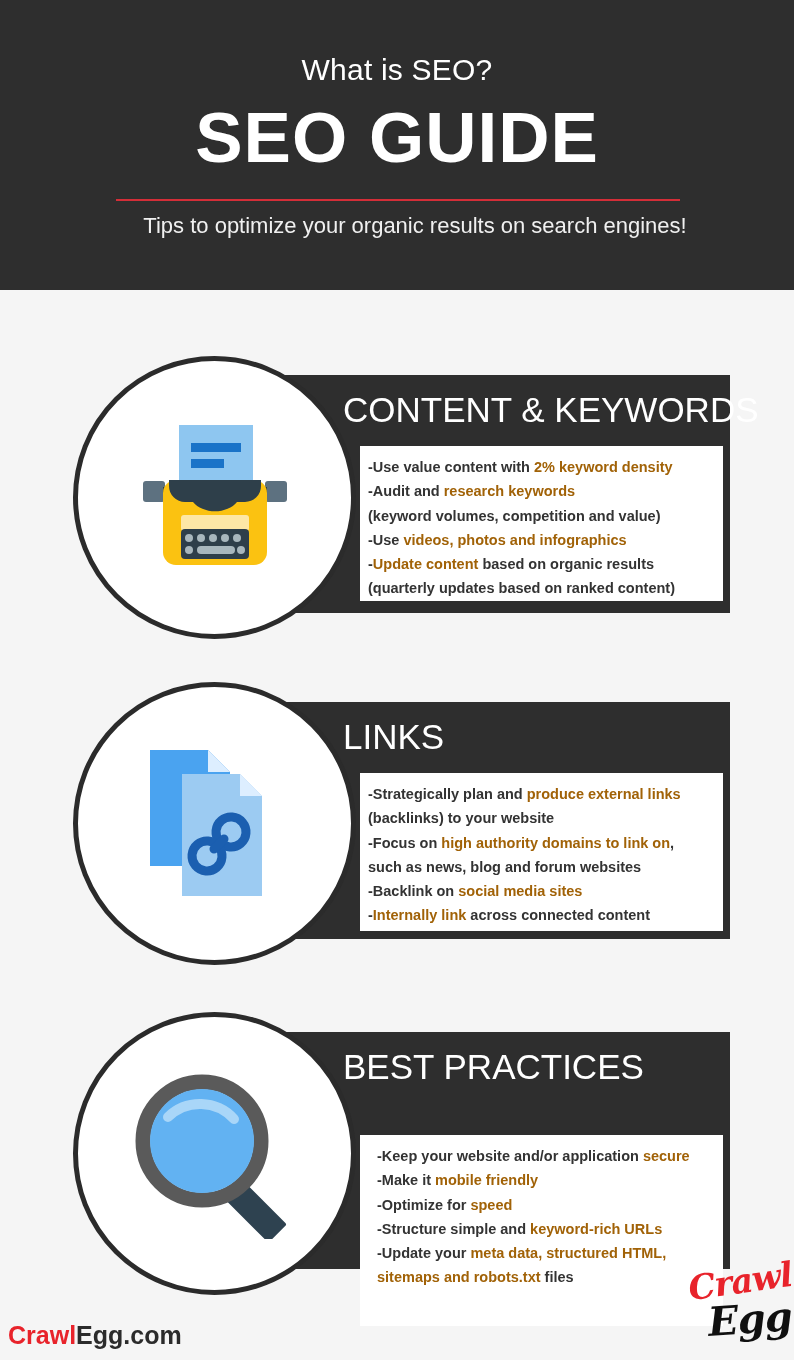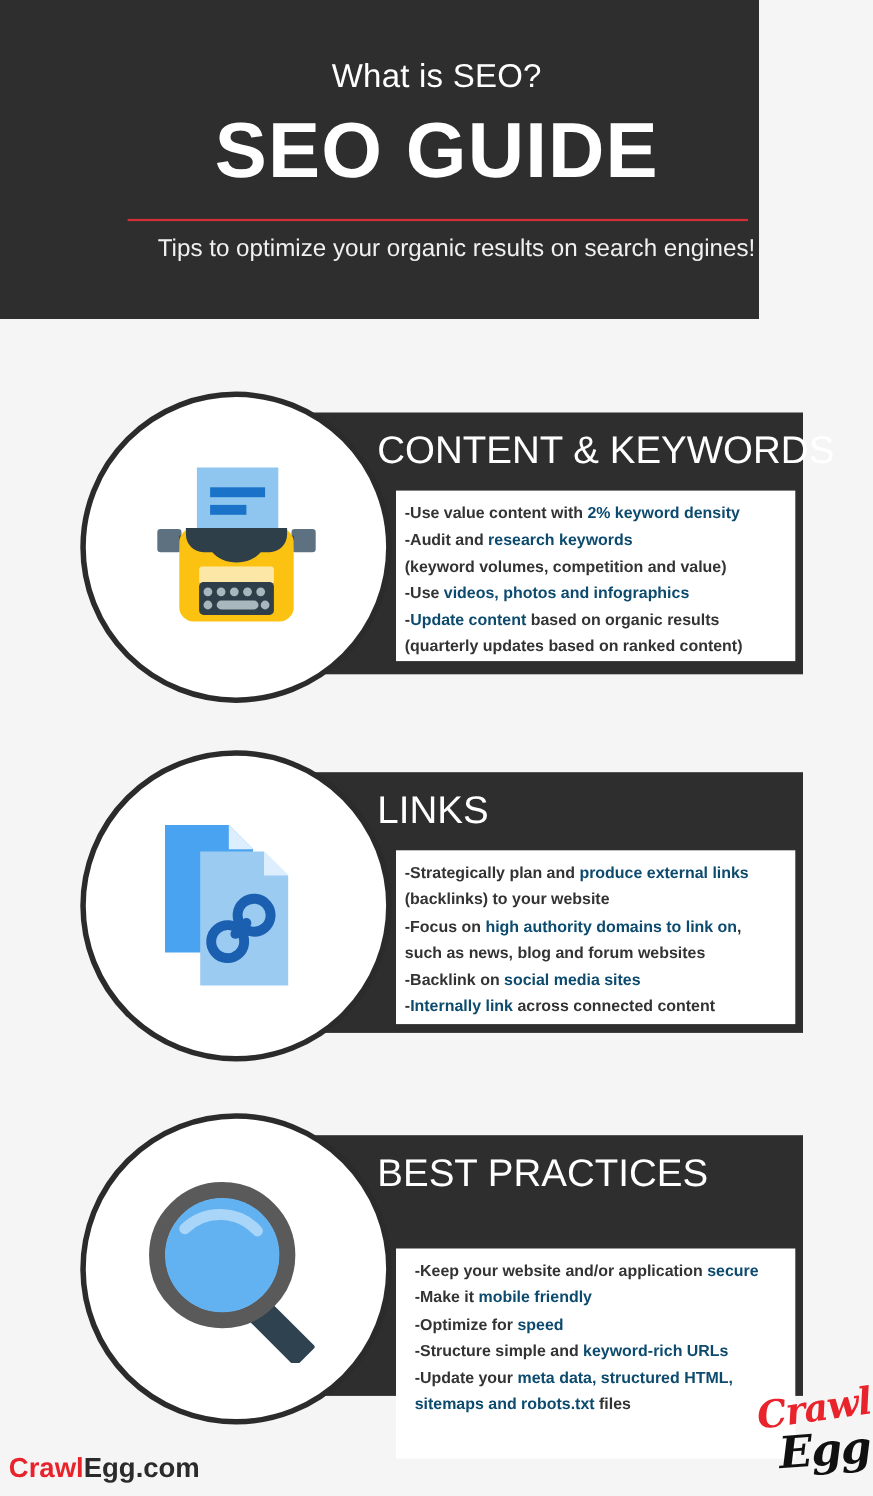--- a/index.html
+++ b/index.html
@@ -12,21 +12,21 @@
     background: #f5f5f5;
     font-family: "Liberation Sans", sans-serif;
     overflow: hidden;
     position: relative;
   }
 
   
   .header {
     position: absolute;
     left: 0; top: 0;
-    width: 690px;
+    width: 794px;
     height: 290px;
     background: #2e2e2e;
     box-sizing: border-box;
   }
   .header-eyebrow {
     position: absolute;
     left: 0; top: 50px;
     width: 794px;
     text-align: center;
     color: #ffffff;
@@ -101,21 +101,21 @@
     padding: 0;
     list-style: none;
   }
   .bullet-list li {
     font-size: 14.5px;
     font-weight: 700;
     color: #333333;
     line-height: 24.3px;
     white-space: nowrap;
   }
-  .hl { color: #0c4a6e; text-align: center; }
+  .hl { color: #a16207; text-align: center; }
 
   
   .circle {
     position: absolute;
     border-radius: 50%;
     background: #ffffff;
     border: 5px solid #2b2b2b;
     box-sizing: border-box;
   }
   .circle-icon {

